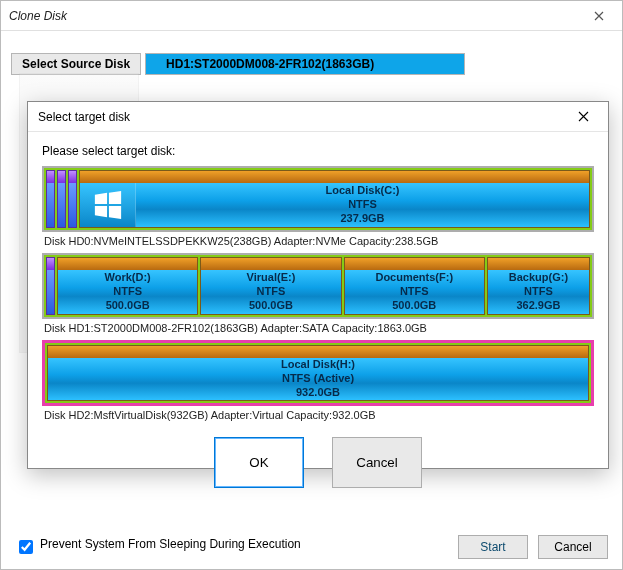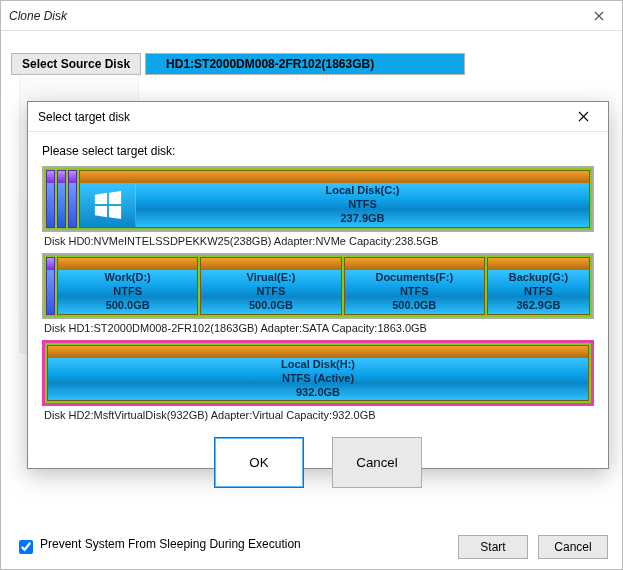--- a/index.html
+++ b/index.html
@@ -85,21 +85,21 @@
   .bottom-left input[type=checkbox] { width: 14px; height: 14px; }
   .bottom-right { display: flex; gap: 10px; }
   .btn {
     min-width: 70px;
     padding: 4px 14px;
     background: #e9e9e9;
     border: 1px solid #adadad;
     font-size: 12px;
     cursor: pointer;
   }
-  .btn:disabled { color: #000000; cursor: default; }
+  .btn:disabled { color: #0c4a6e; cursor: default; }
 
   
   .dialog {
     position: absolute;
     left: 26px; top: 70px;
     width: 582px;
     height: 368px;
     background: #fff;
     border: 1px solid #888;
     box-shadow: 0 6px 22px rgba(0,0,0,.25);

